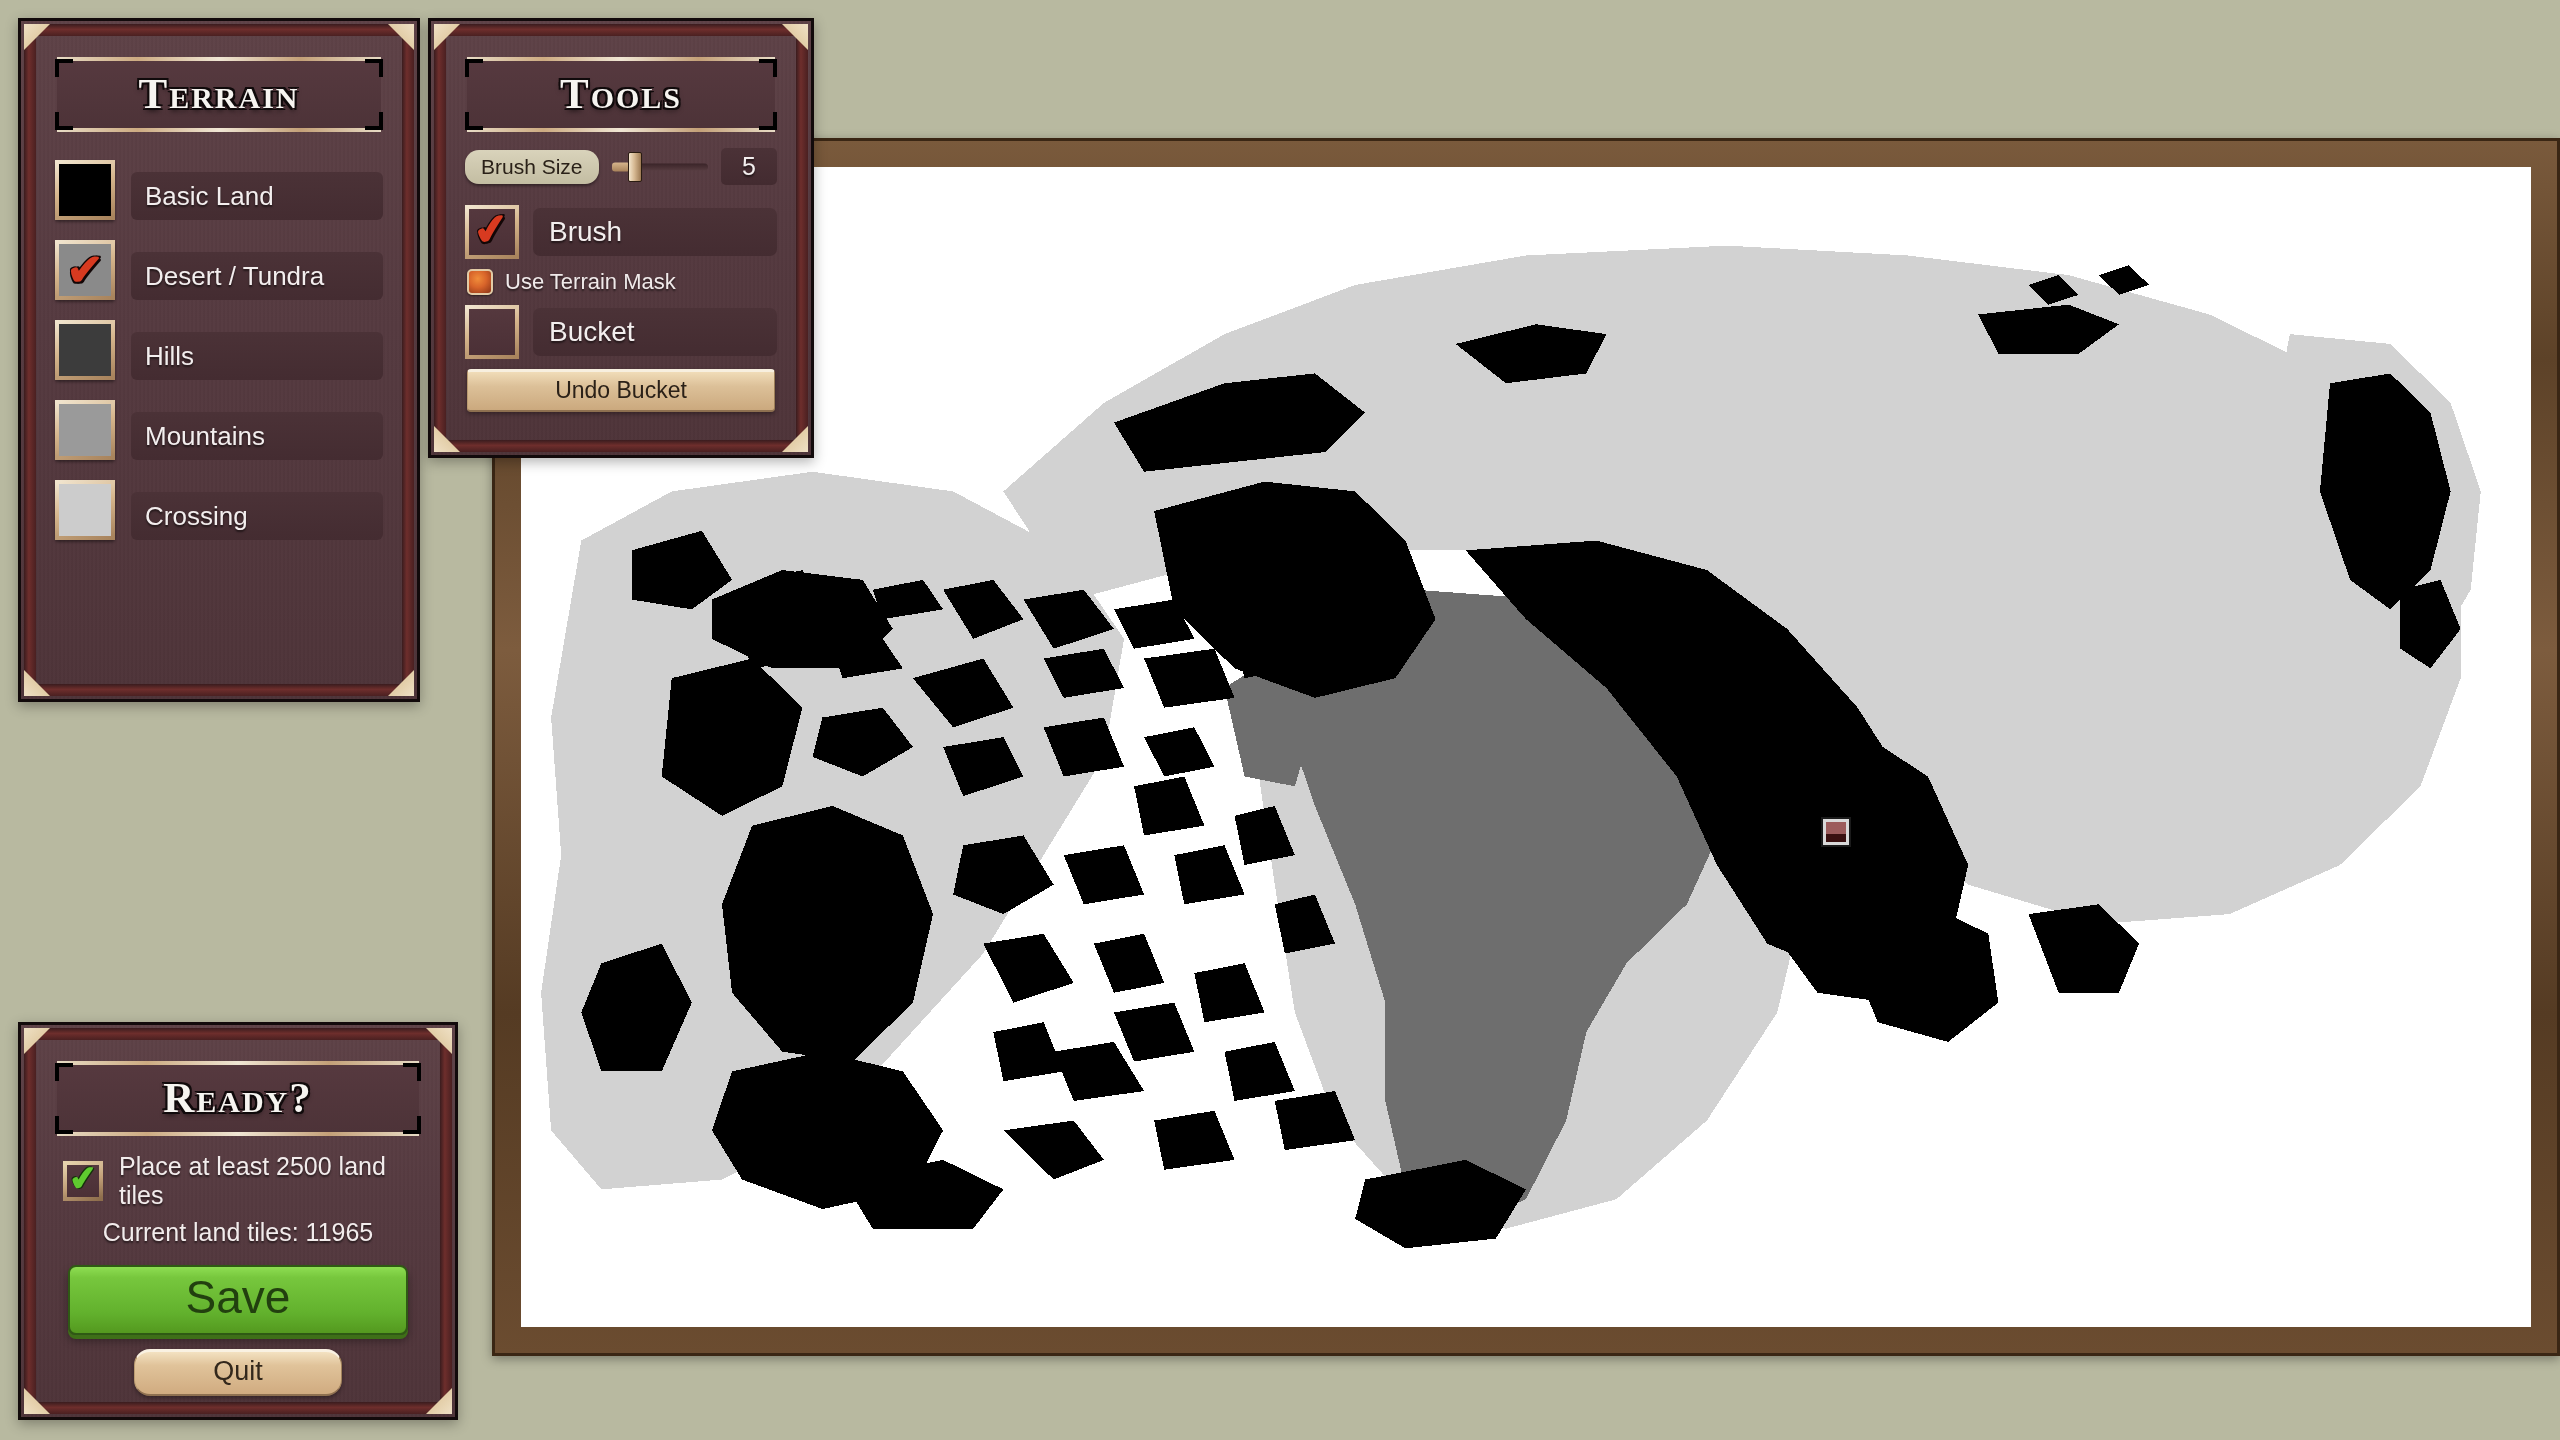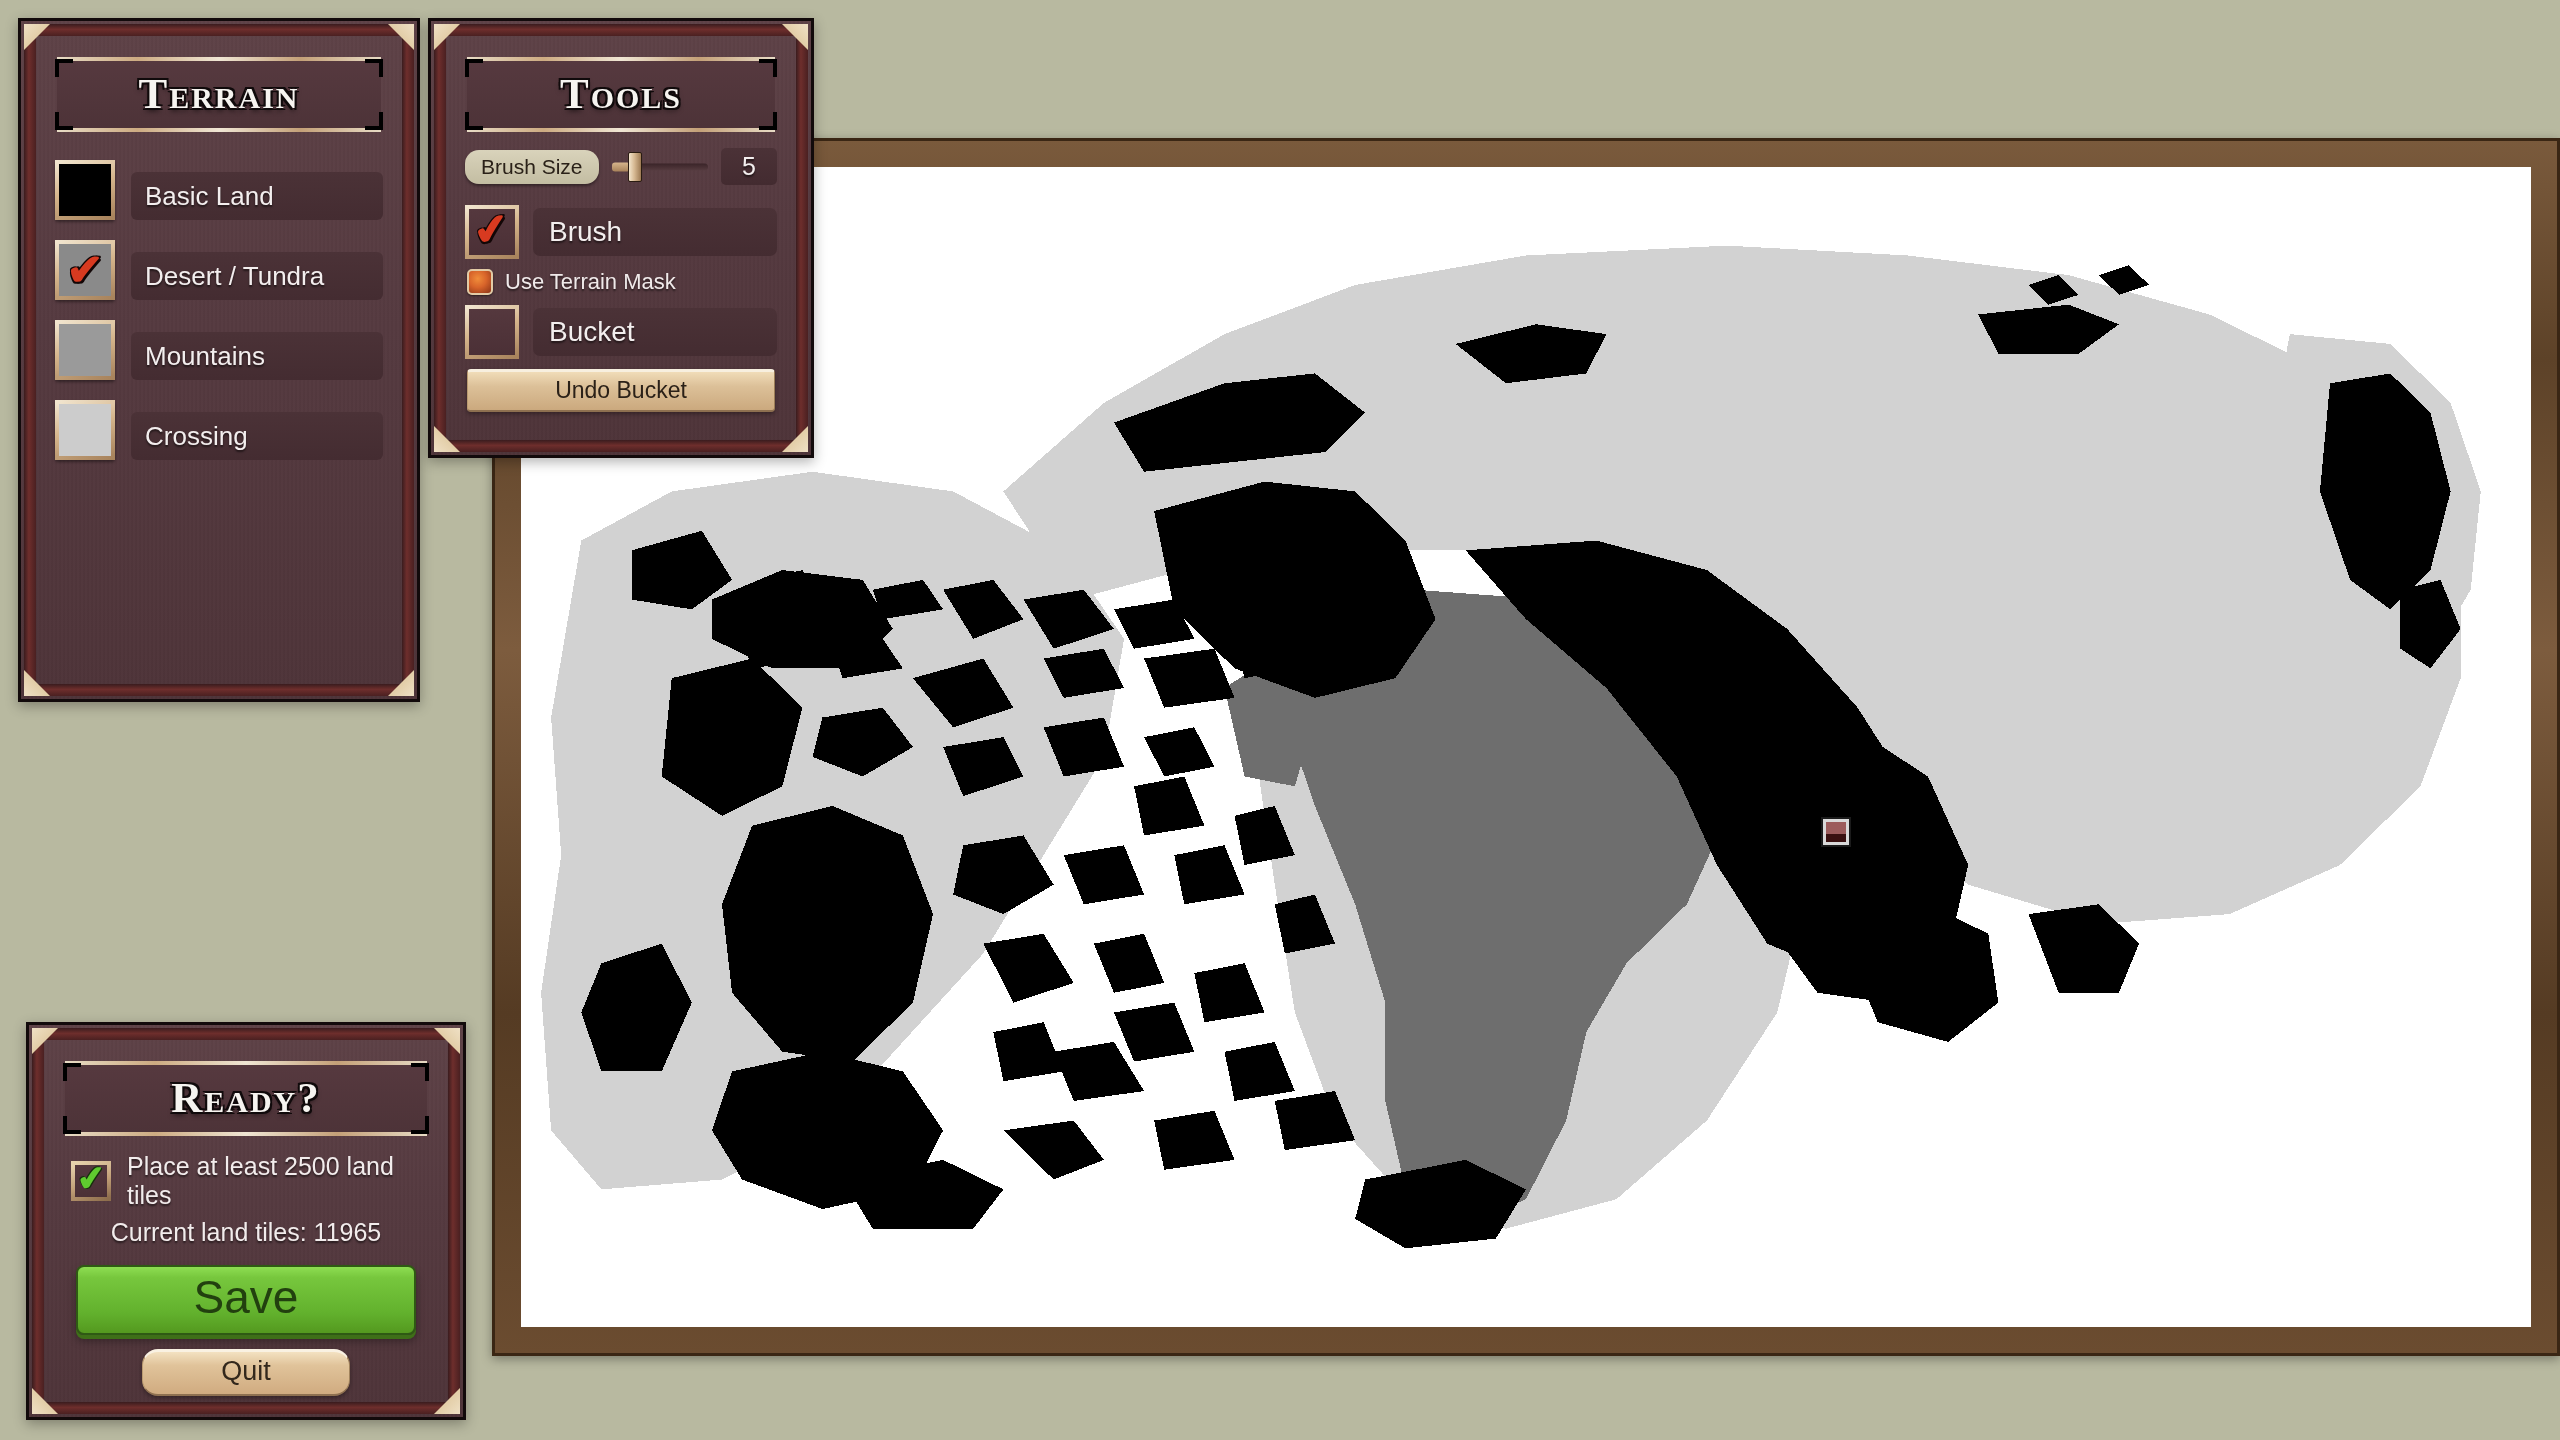--- a/index.html
+++ b/index.html
@@ -405,20 +405,24 @@
         <div class="terrain-label">Basic Land</div>
       </div>
 
       <div class="terrain-row">
         <div class="swatch" style="background:#8a8a8a;">
           <span class="check">✔</span>
         </div>
         <div class="terrain-label">Desert / Tundra</div>
       </div>
 
+      <div class="terrain-row">
+        <div class="swatch" style="background:#3c3c3c;"></div>
+        <div class="terrain-label">Hills</div>
+      </div>
 
       <div class="terrain-row">
         <div class="swatch" style="background:#9a9a9a;"></div>
         <div class="terrain-label">Mountains</div>
       </div>
 
       <div class="terrain-row">
         <div class="swatch" style="background:#cccccc;"></div>
         <div class="terrain-label">Crossing</div>
       </div>
@@ -469,21 +473,21 @@
 
       <div class="tool-row">
         <div class="tool-box"></div>
         <div class="tool-label">Bucket</div>
       </div>
 
       <div class="wide-button">Undo Bucket</div>
     </div>
   </div>
 
-  <div class="panel" style="left:26px; top:1022px; width:440px; height:398px;">
+  <div class="panel" style="left:18px; top:1022px; width:440px; height:398px;">
     <div class="panel-edge-t"></div>
     <div class="panel-edge-b"></div>
     <div class="panel-edge-l"></div>
     <div class="panel-edge-r"></div>
     <div class="corner tl"></div>
     <div class="corner tr"></div>
     <div class="corner bl"></div>
     <div class="corner br"></div>
 
     <div class="panel-body">

